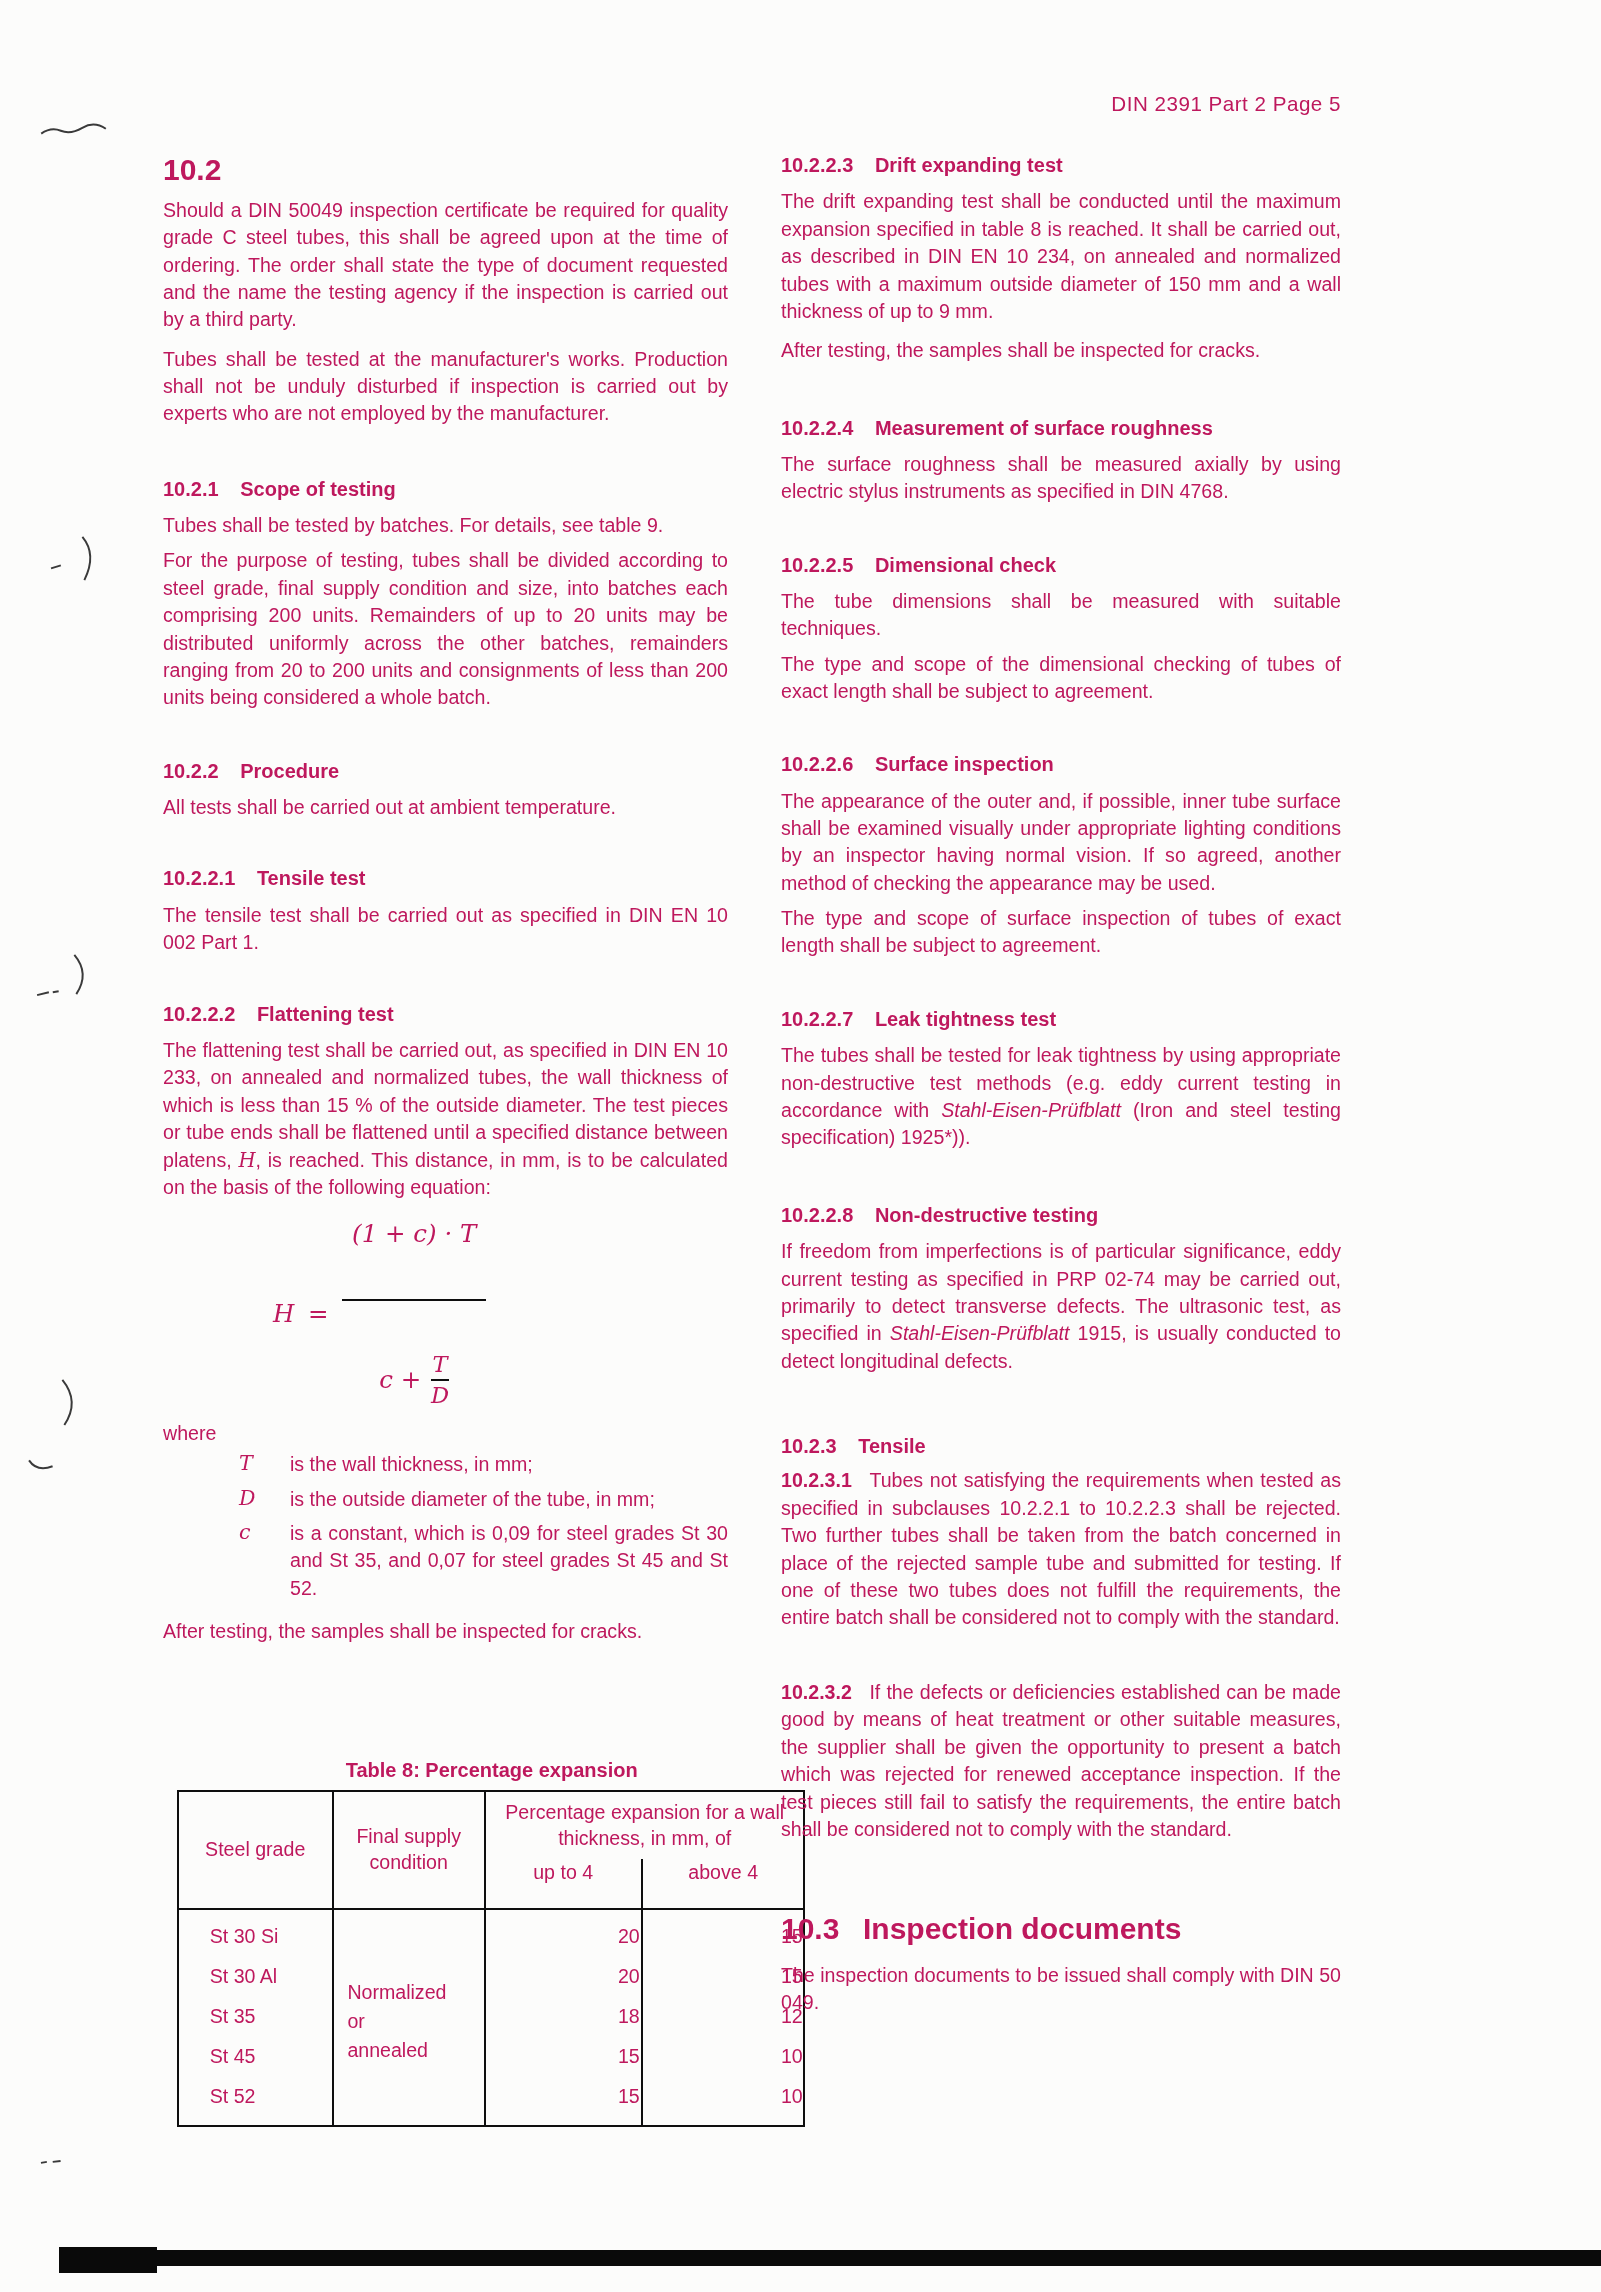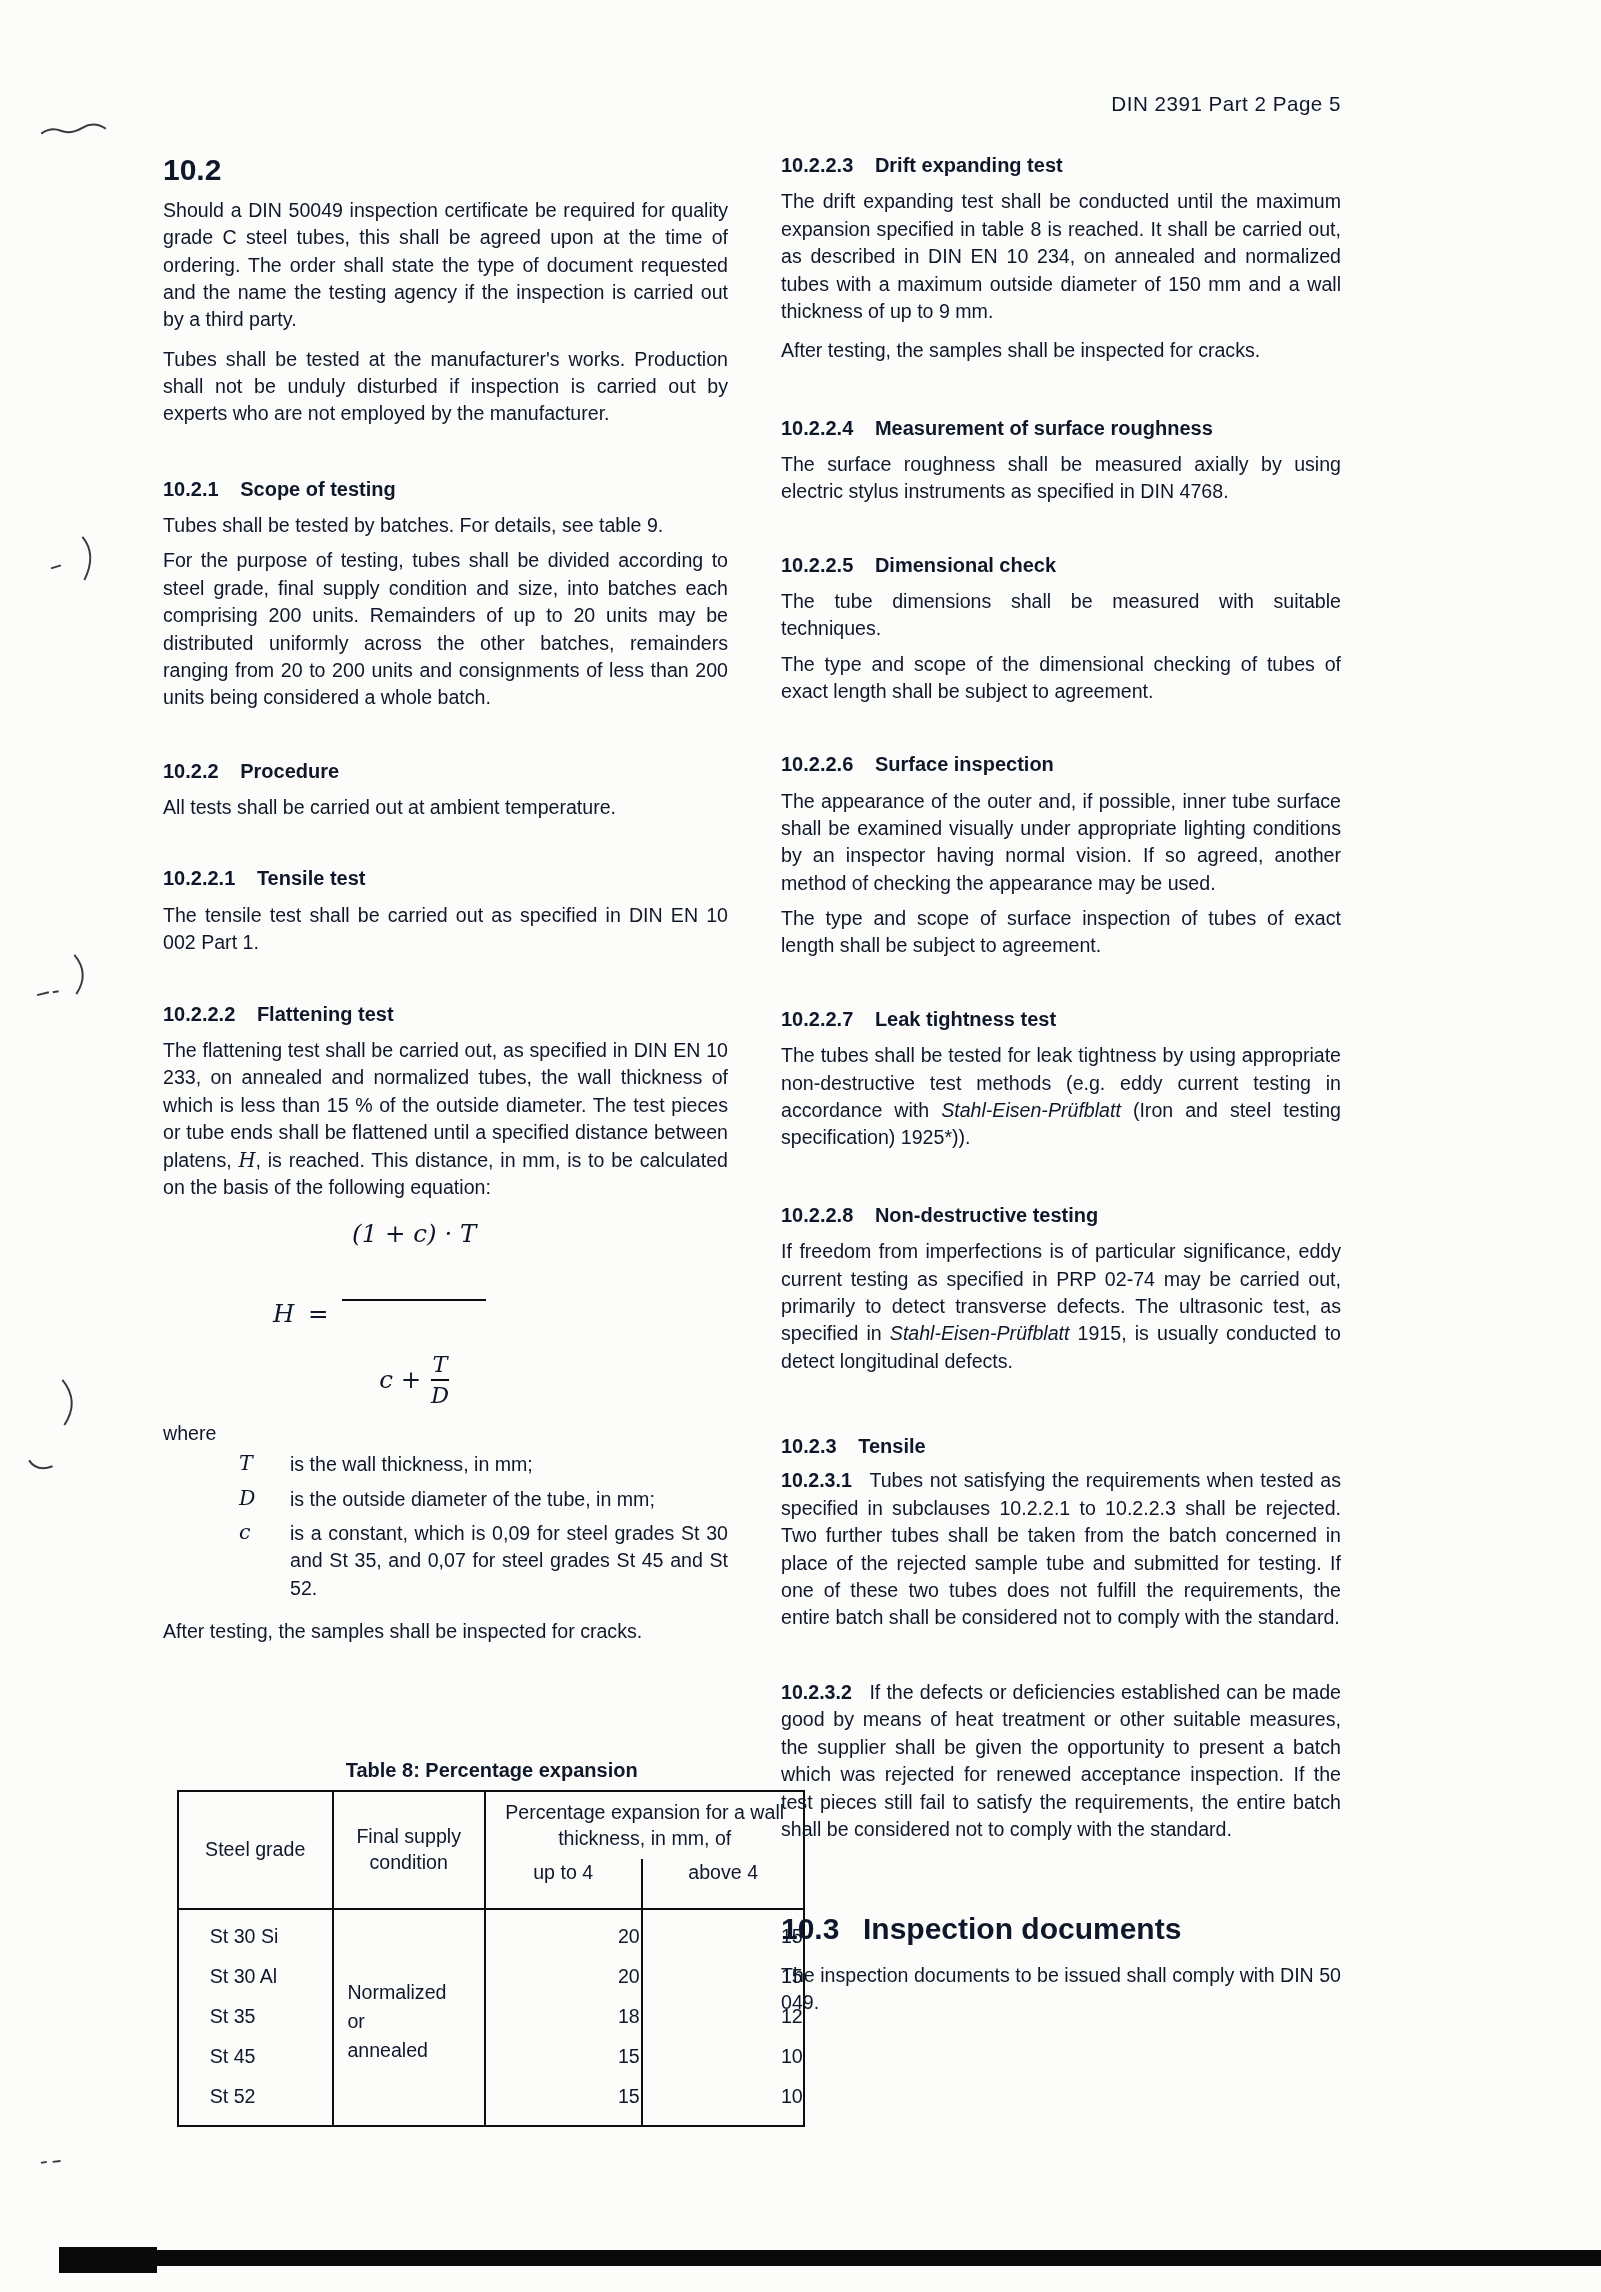--- a/index.html
+++ b/index.html
@@ -1,21 +1,21 @@
 <!DOCTYPE html>
 <html><head>
 <meta charset="utf-8">
 <style>
   html,body { margin:0; padding:0; background:#e8e8e8; }
   .page {
     position:relative;
     width:1602px; height:2293px;
     margin:0 auto;
     background:#fcfcfb;
-    color:#0f172a;
+    color:#be185d;
     font-family:"Liberation Sans", sans-serif;
     overflow:hidden;
   }
   .page-header {
     position:absolute; left:781px; top:92px; width:560px;
     text-align:right; font-size:20.6px; letter-spacing:0.5px;
   }
   .col { position:absolute; }
   .col-left  { left:163px; top:155px; width:565px; }
   .col-right { left:781px; top:153px; width:560px; }

